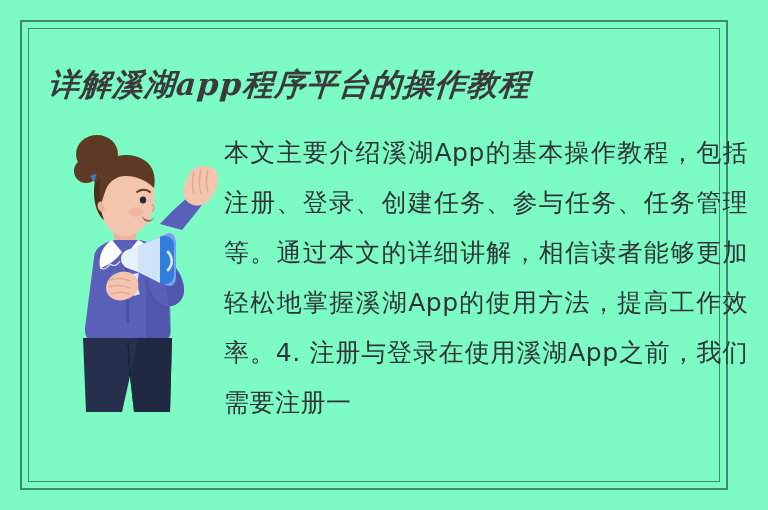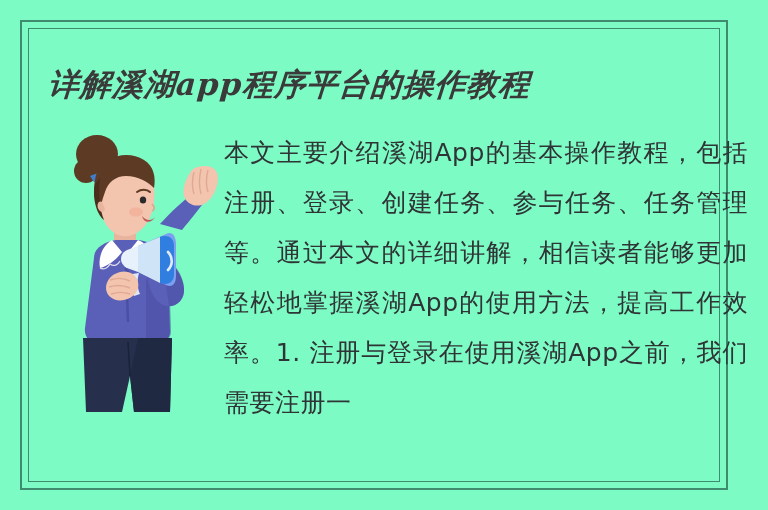--- a/index.html
+++ b/index.html
@@ -142,15 +142,15 @@
       <path d="M68 154 C74 152 82 152 88 155" stroke="#e0a994" stroke-width="1.4" fill="none"></path>
       <path d="M67 161 C73 159 81 159 88 162" stroke="#e0a994" stroke-width="1.4" fill="none"></path>
       <path d="M69 168 C75 166 82 166 88 168" stroke="#e0a994" stroke-width="1.4" fill="none"></path>
 
       <path d="M41 212 L130 212 L128 286 L92 286 L88 250 L80 286 L44 286 Z" fill="#26304d"></path>
       <path d="M88 250 L92 286 L128 286 L130 212 L96 212 Z" fill="#202942"></path>
       <path d="M86 216 L88 250" stroke="#1b2339" stroke-width="1.6" fill="none"></path>
     </svg>
   </div>
 
-  <div class="body-copy">本文主要介绍溪湖App的基本操作教程，包括注册、登录、创建任务、参与任务、任务管理等。通过本文的详细讲解，相信读者能够更加轻松地掌握溪湖App的使用方法，提高工作效率。1. 注册与登录在使用溪湖App之前，我们需要注册一</div>
+  <div class="body-copy">本文主要介绍溪湖App的基本操作教程，包括注册、登录、创建任务、参与任务、任务管理等。通过本文的详细讲解，相信读者能够更加轻松地掌握溪湖App的使用方法，提高工作效率。4. 注册与登录在使用溪湖App之前，我们需要注册一</div>
 
 </div>
 
 </body></html>

